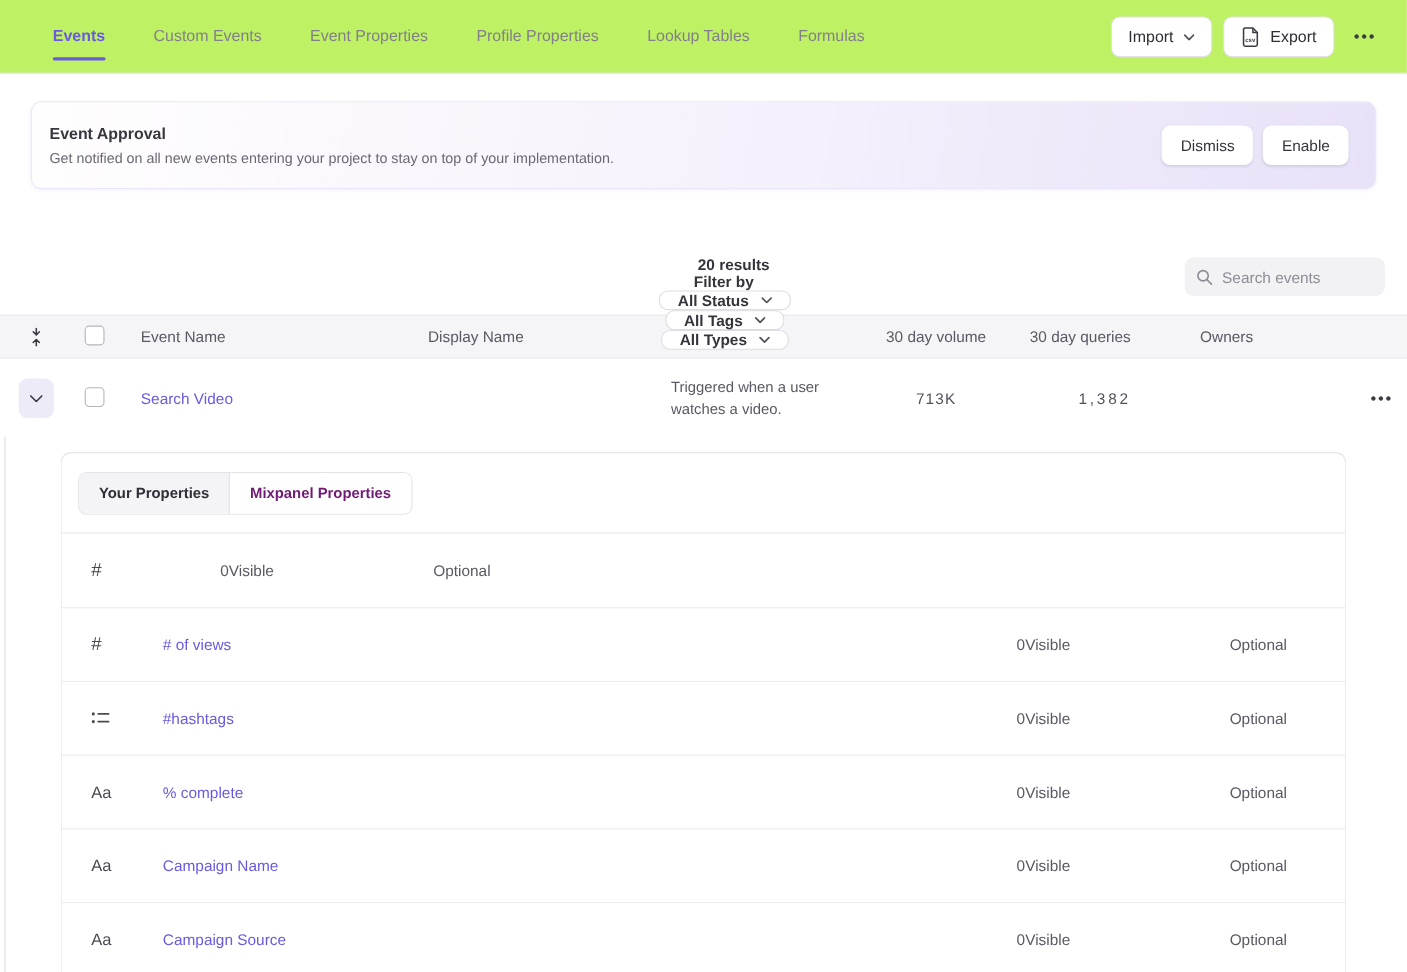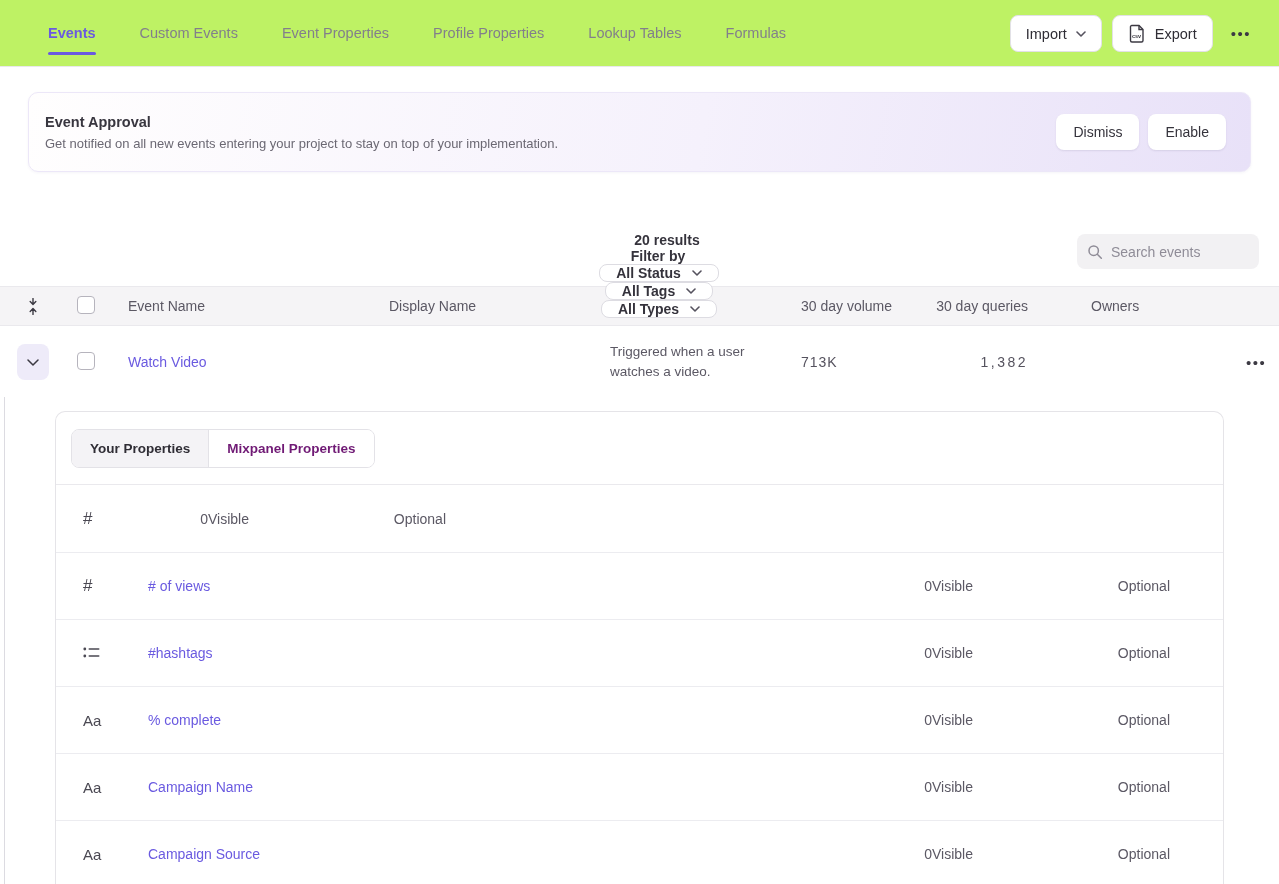--- a/index.html
+++ b/index.html
@@ -51,21 +51,21 @@
   
   .table-header { margin-top:16px; height:40px; background:#f5f4f6;
     border-top:1px solid #eae9ed; border-bottom:1px solid #eae9ed;
     display:flex; align-items:center; font-size:14px; font-weight:500; color:#5b5864; }
   .event-row { height:72px; display:flex; align-items:center; font-size:14px; color:#55525e; }
   .c-expand { width:66px; display:flex; justify-content:center; flex:none; }
   .c-check { width:62px; flex:none; padding-left:11px; }
   .c-name { width:261px; flex:none; }
   .c-display { width:221px; flex:none; }
   .c-desc { width:191px; flex:none; }
-  .c-vol { width:100px; flex:none; text-align:left; }
+  .c-vol { width:100px; flex:none; text-align:center; }
   .c-query { width:127px; flex:none; text-align:right; }
   .c-owners { width:150px; flex:none; padding-left:63px; }
   .c-actions { flex:1; padding-left:60px; }
   .checkbox { display:inline-block; width:18px; height:18px; border:1.5px solid #b6b4bd;
     border-radius:4px; background:#fff; cursor:pointer; }
   .expand-btn { width:32px; height:36px; border-radius:8px; background:#eeebf9; border:none;
     display:flex; align-items:center; justify-content:center; cursor:pointer; }
   .link { color:#6a5ae0; font-weight:500; cursor:pointer; text-decoration:none; }
   .desc-text { font-size:13.5px; line-height:20px; color:#5b5864; }
   .num { letter-spacing:1px; }
@@ -184,21 +184,21 @@
 
 <div class="event-row">
   <div class="c-expand">
     <button class="expand-btn">
       <svg width="12" height="7" viewBox="0 0 12 7">
         <path d="M1 1l5 5 5-5" fill="none" stroke="#3c3a43" stroke-width="1.5" stroke-linecap="round" stroke-linejoin="round"></path>
       </svg>
     </button>
   </div>
   <div class="c-check"><span class="checkbox"></span></div>
-  <div class="c-name"><a class="link">Watch Video</a></div>
+  <div class="c-name"><a class="link">Search Video</a></div>
   <div class="c-display"></div>
   <div class="c-desc">
       <div class="desc-text" style="width:172px">Triggered when a user watches a video.</div>
     </div>
   <div class="c-vol num">713K</div>
   <div class="c-query num-wide">1,382</div>
   <div class="c-owners"></div>
   <div class="c-actions"><span class="dots">•••</span></div>
 </div>
 

